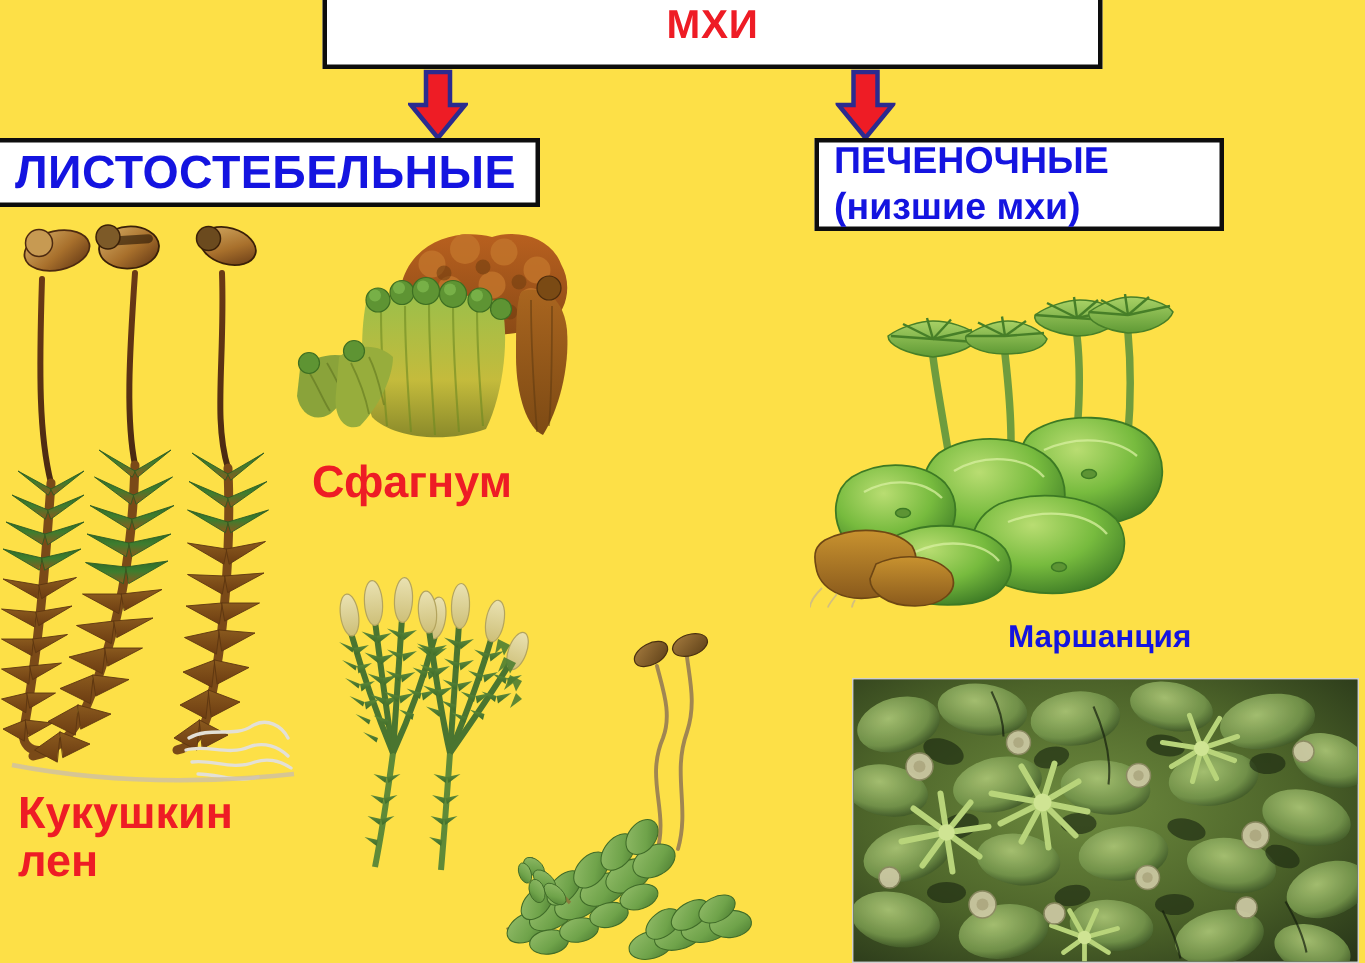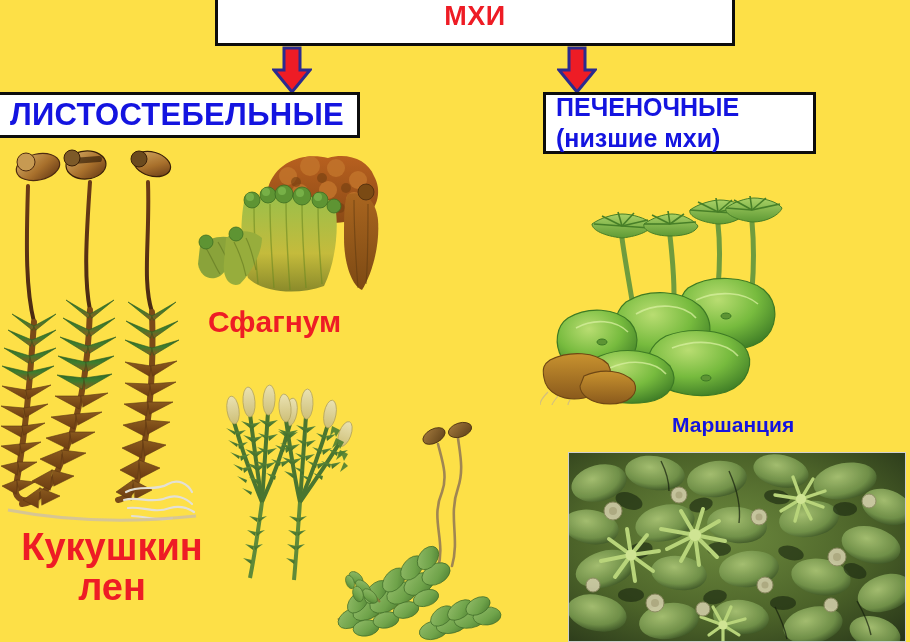--- a/index.html
+++ b/index.html
@@ -86,23 +86,22 @@
   #cap-sphagnum {
     left: 208px;
     top: 305px;
     color: #ee1c25;
     font-size: 30px;
   }
   #cap-kukushkin {
     left: 12px;
     top: 527px;
     width: 200px;
-    text-align: center;
     color: #ee1c25;
-    font-size: 38px;
+    font-size: 30px;
     line-height: 1.06;
   }
   #cap-marshan {
     left: 672px;
     top: 413px;
     color: #1414e0;
     font-size: 21px;
   }
 
   

